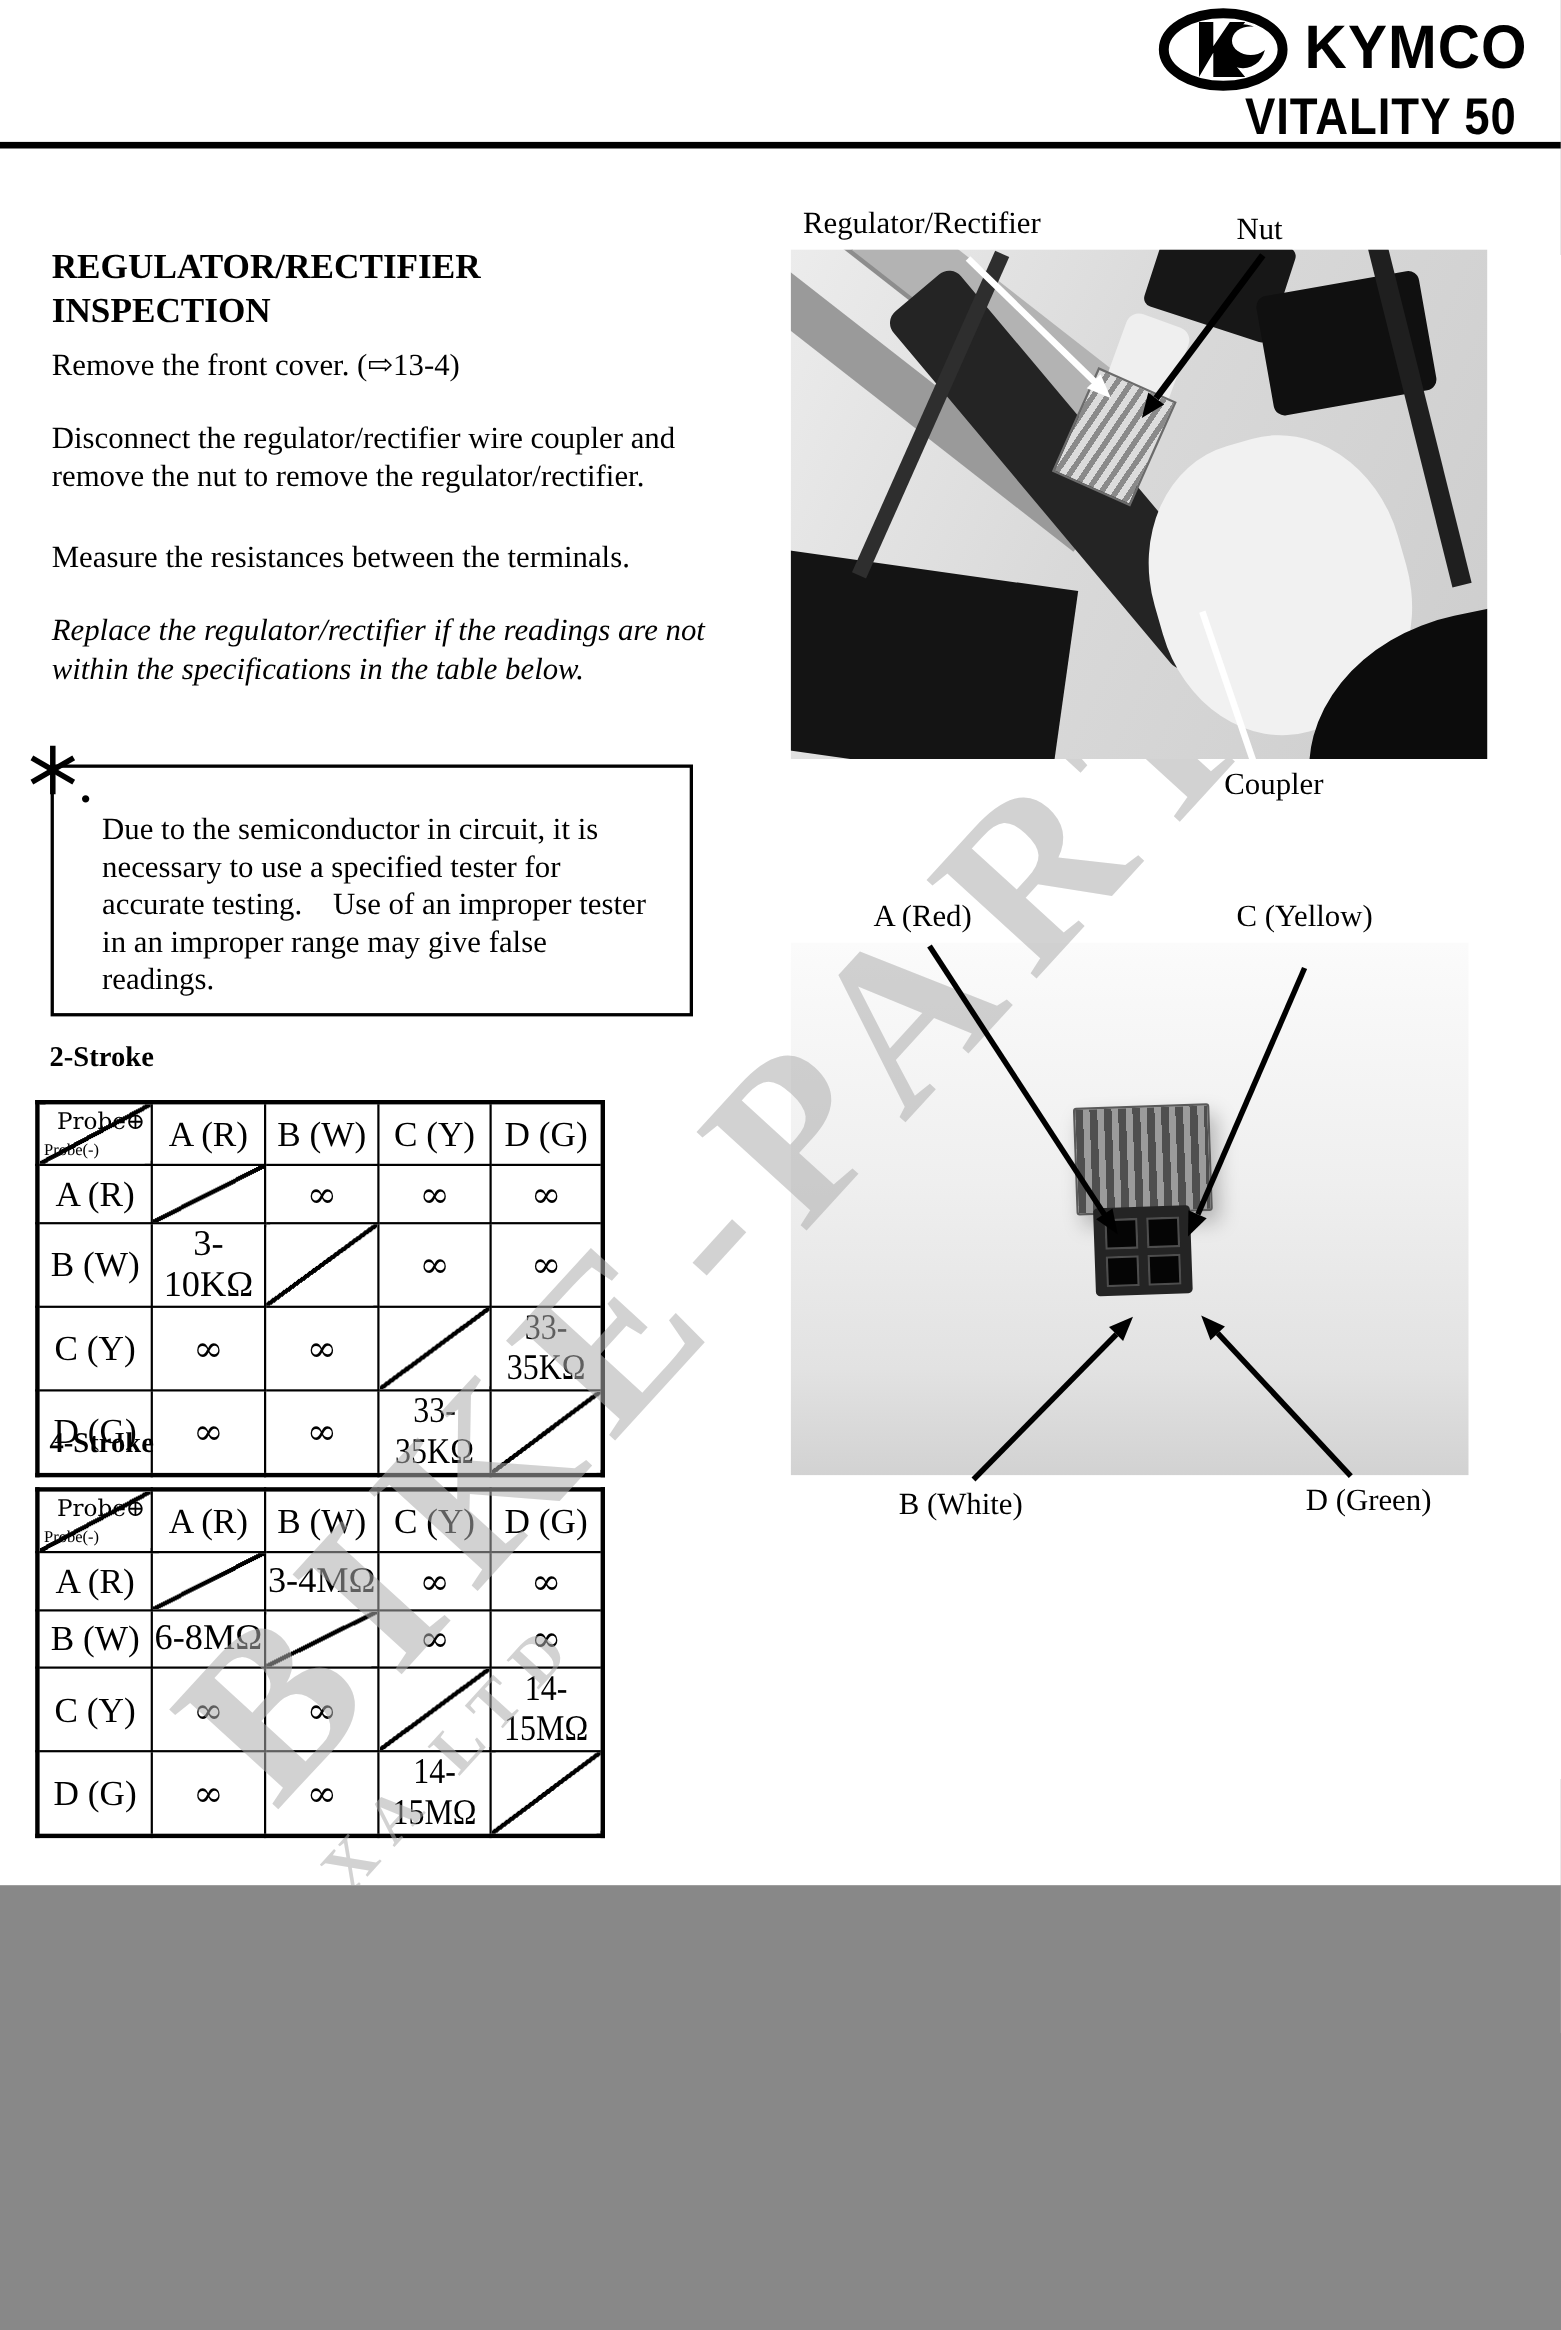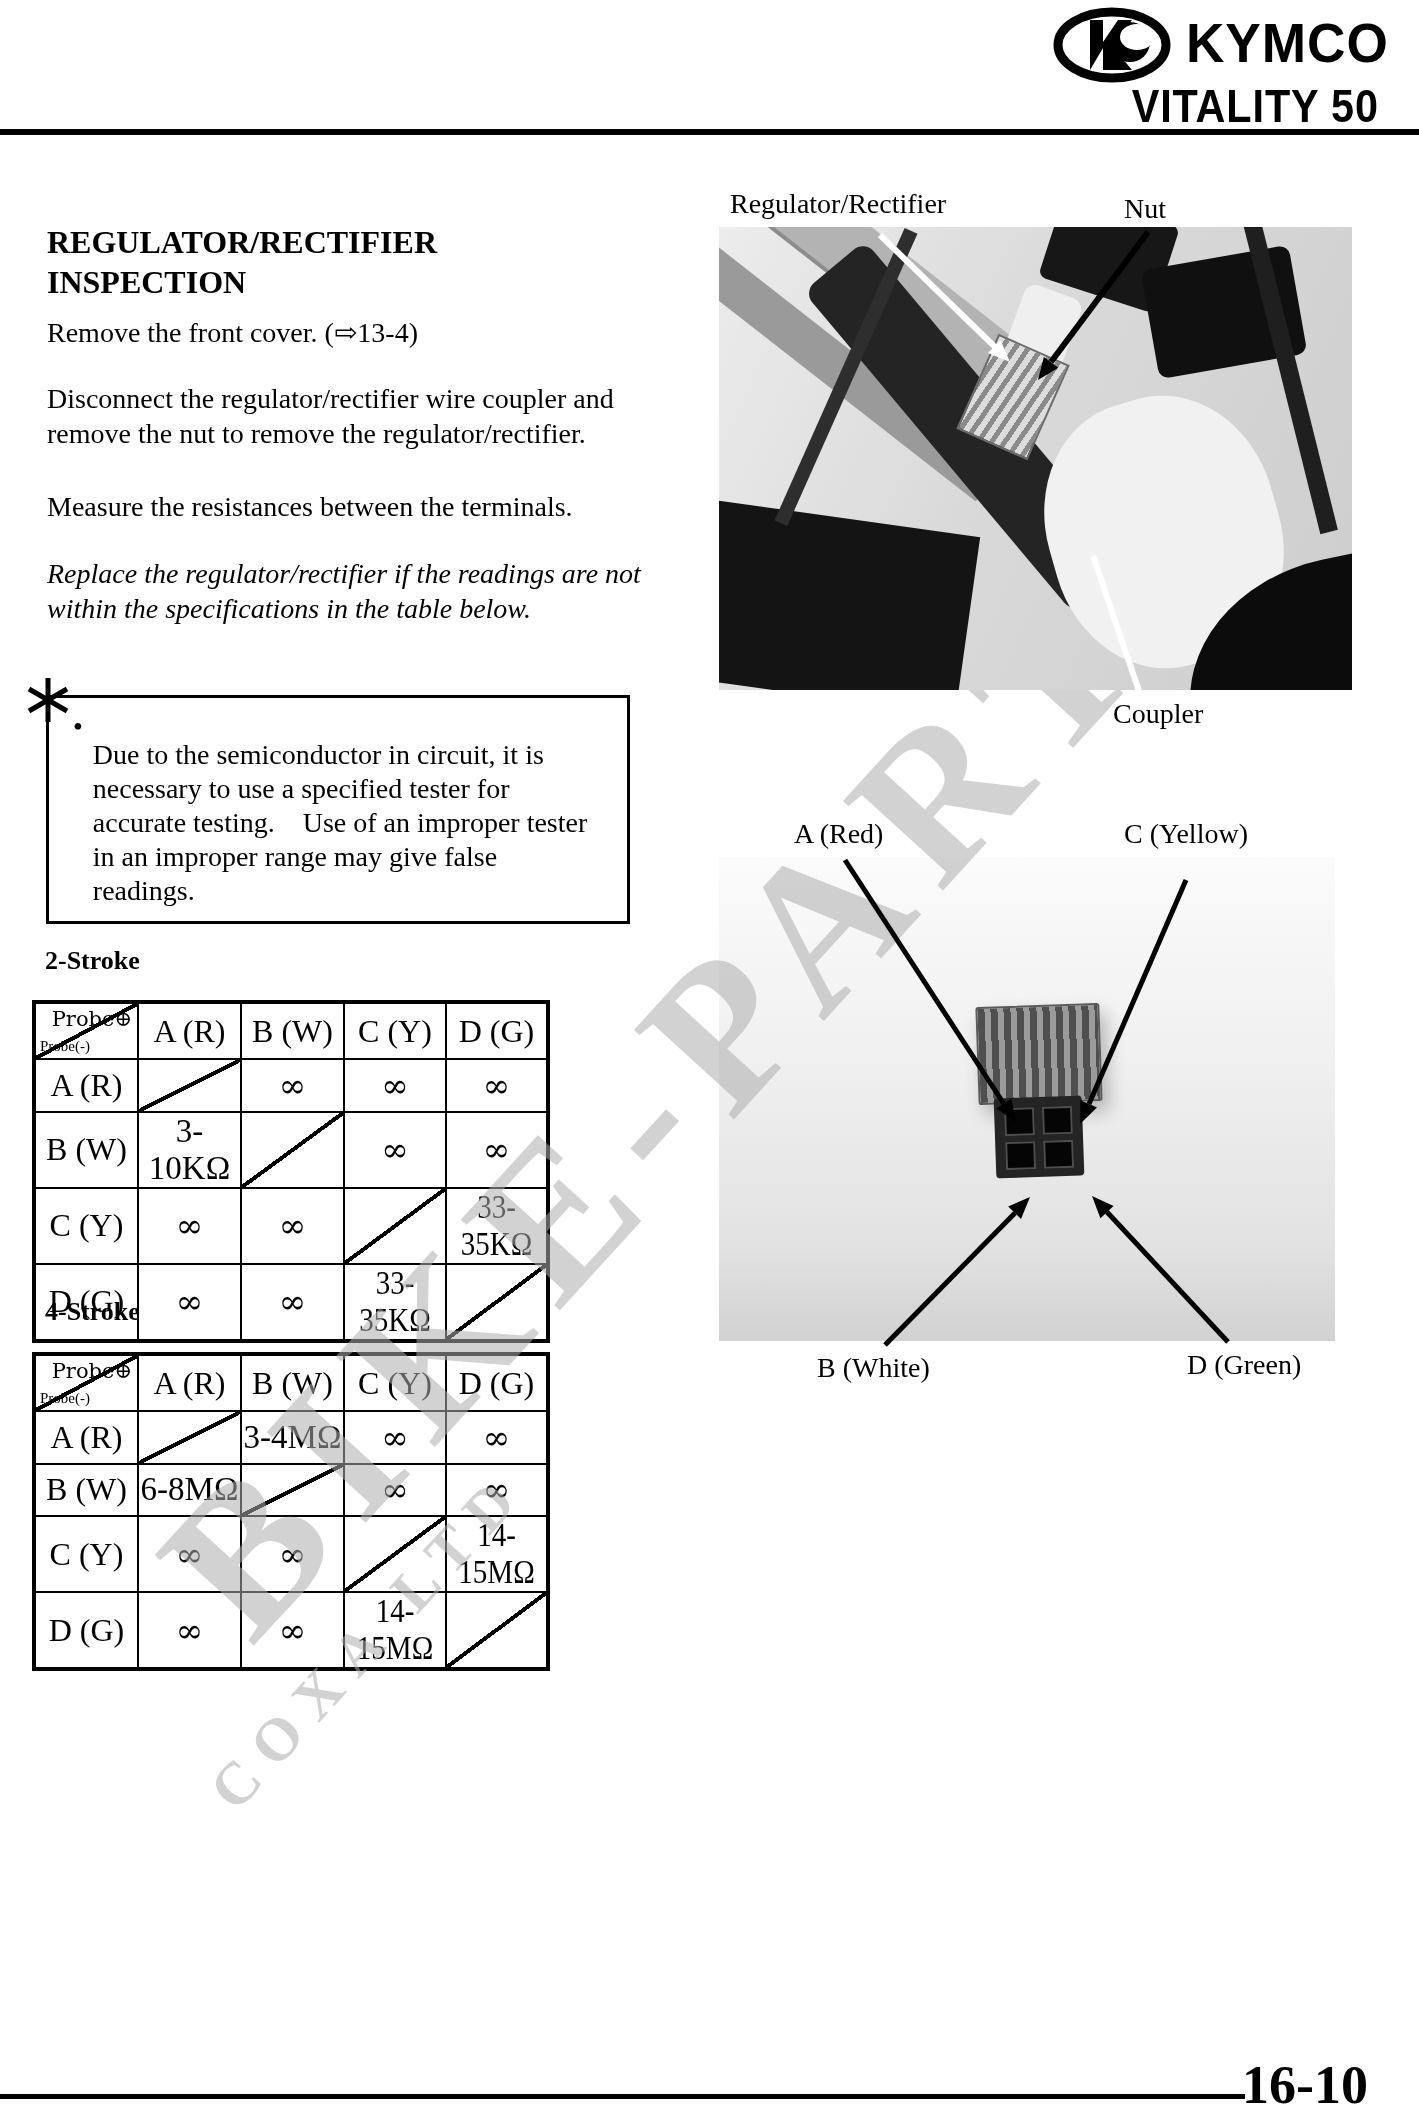--- a/index.html
+++ b/index.html
@@ -1,17 +1,17 @@
 <!DOCTYPE html>
 <html><head>
 <meta charset="utf-8">
 <style>
   html,body{margin:0;padding:0;background:#888;}
   .page{
-    position:relative;width:1419px;height:2118px;margin:0 auto;
+    position:relative;width:1419px;height:1714px;margin:0 auto;
     background:#fff;overflow:hidden;
     font-family:"Liberation Serif","DejaVu Serif",serif;color:#000;
   }
   
   .brand-logo{position:absolute;left:1052px;top:6px;width:120px;height:78px;}
   .brand-name{
     position:absolute;left:1186px;top:10px;font-family:"Liberation Sans","DejaVu Sans",sans-serif;
     font-weight:bold;font-size:56px;letter-spacing:1px;transform:scaleX(.95);transform-origin:left;
   }
   .chapter{position:absolute;left:8px;top:64px;white-space:nowrap;}

